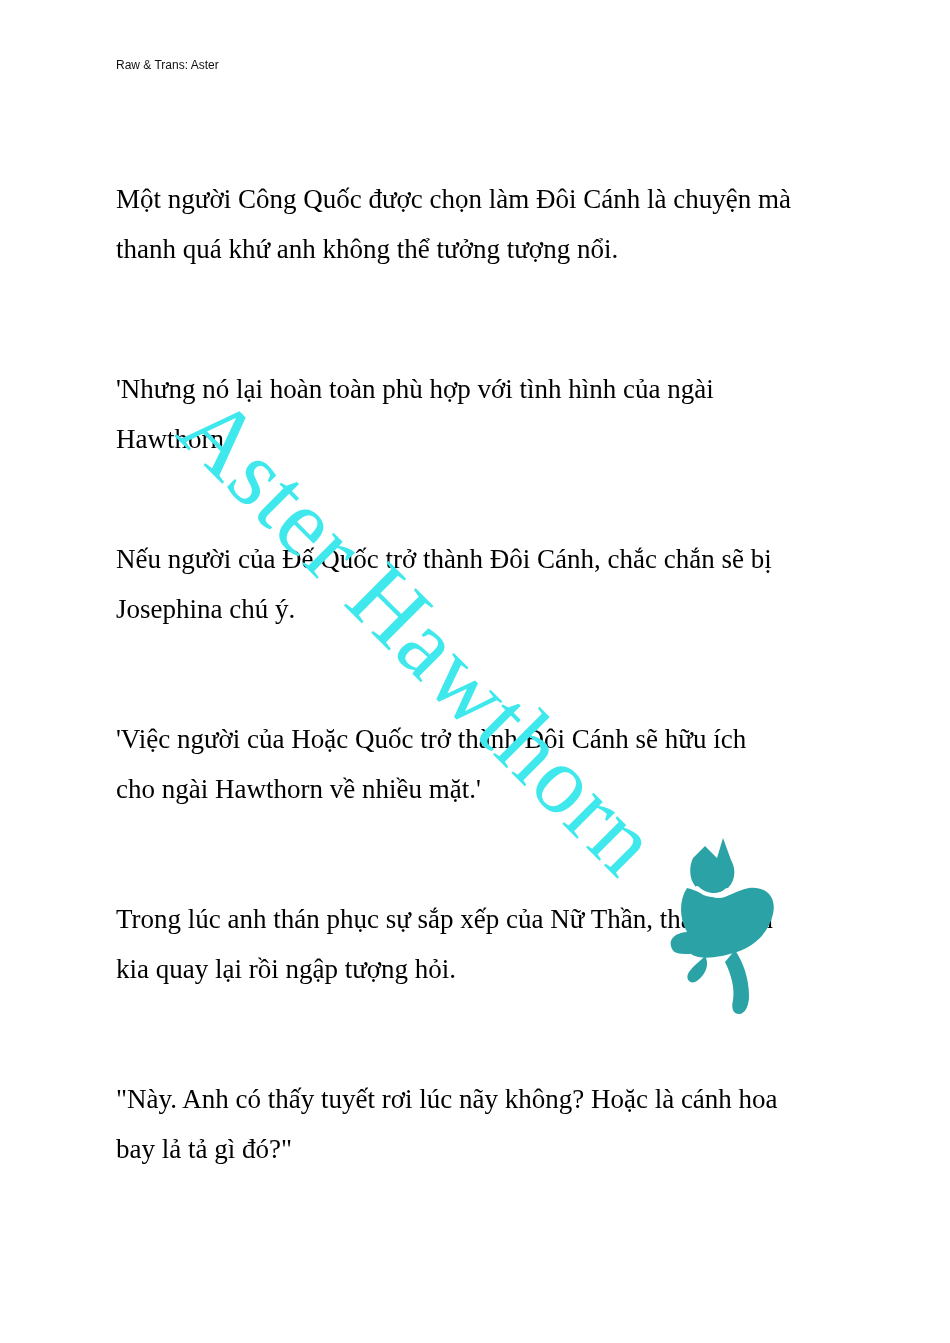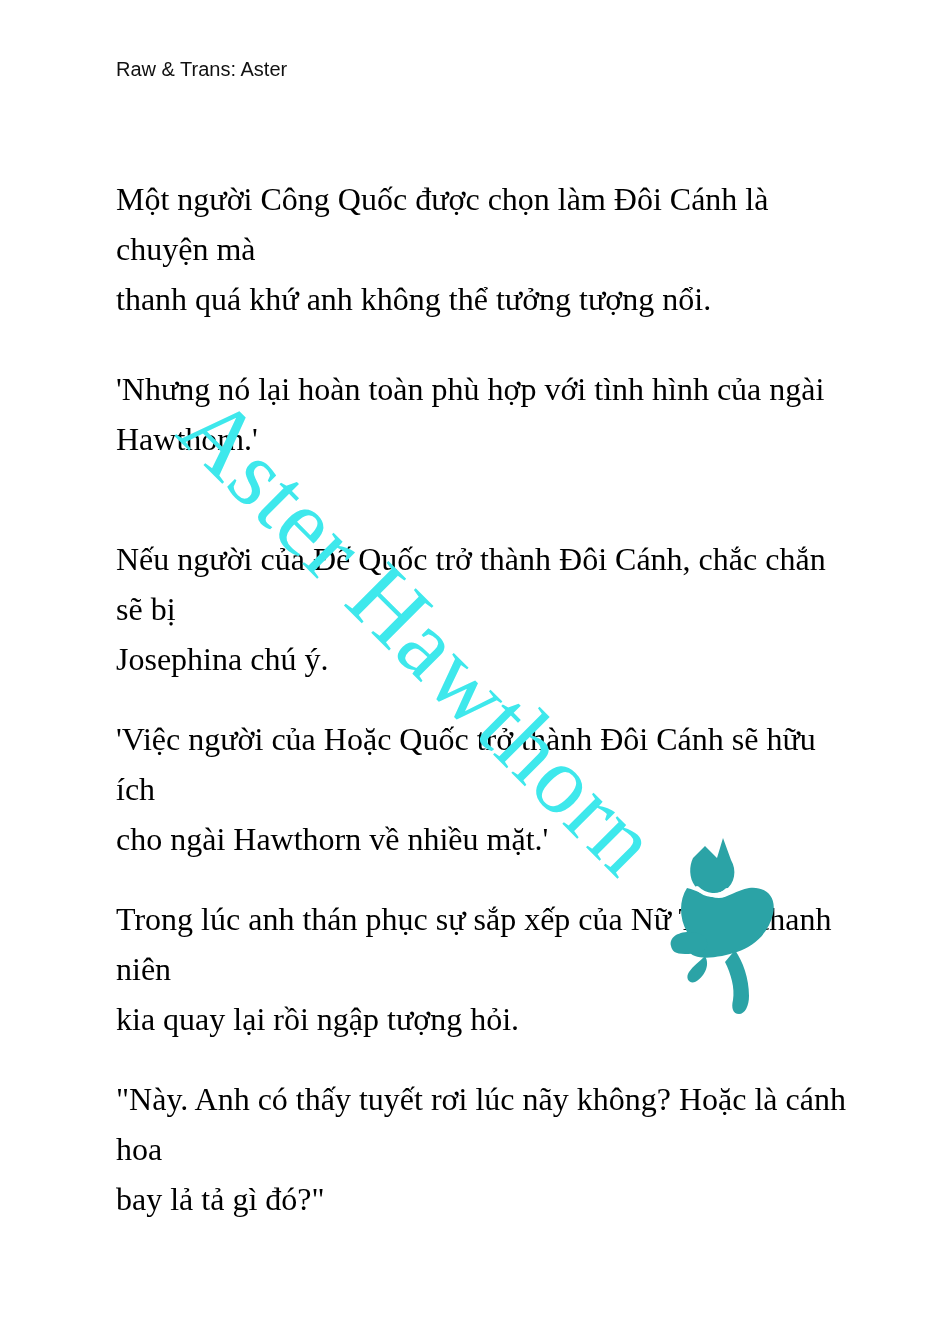--- a/index.html
+++ b/index.html
@@ -8,28 +8,28 @@
       background: #ffffff;
       position: relative;
       overflow: hidden;
       font-family: "Liberation Serif", serif;
       color: #000;
     }
     .header {
       position: absolute;
       left: 116px; top: 58px;
       font-family: "Liberation Sans", sans-serif;
-      font-size: 20px;
+      font-size: 12px;
       color: #111;
     }
     .para {
       position: absolute;
       left: 116px;
       width: 740px;
-      font-size: 32px;
+      font-size: 27px;
       line-height: 50px;
       color: #000;
       z-index: 1;
     }
     .watermark {
       position: absolute;
       left: 100px; top: 590px;
       width: 660px;
       font-family: "Liberation Serif", serif;
       font-size: 96px;

